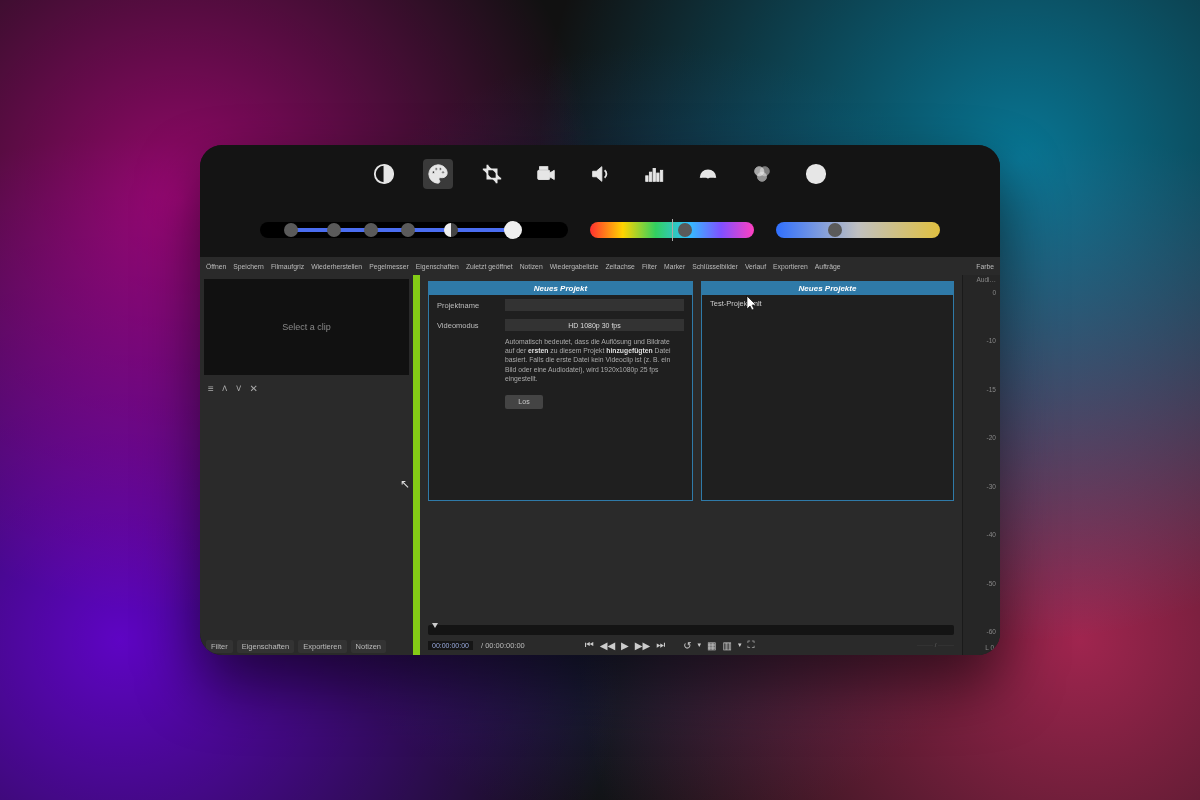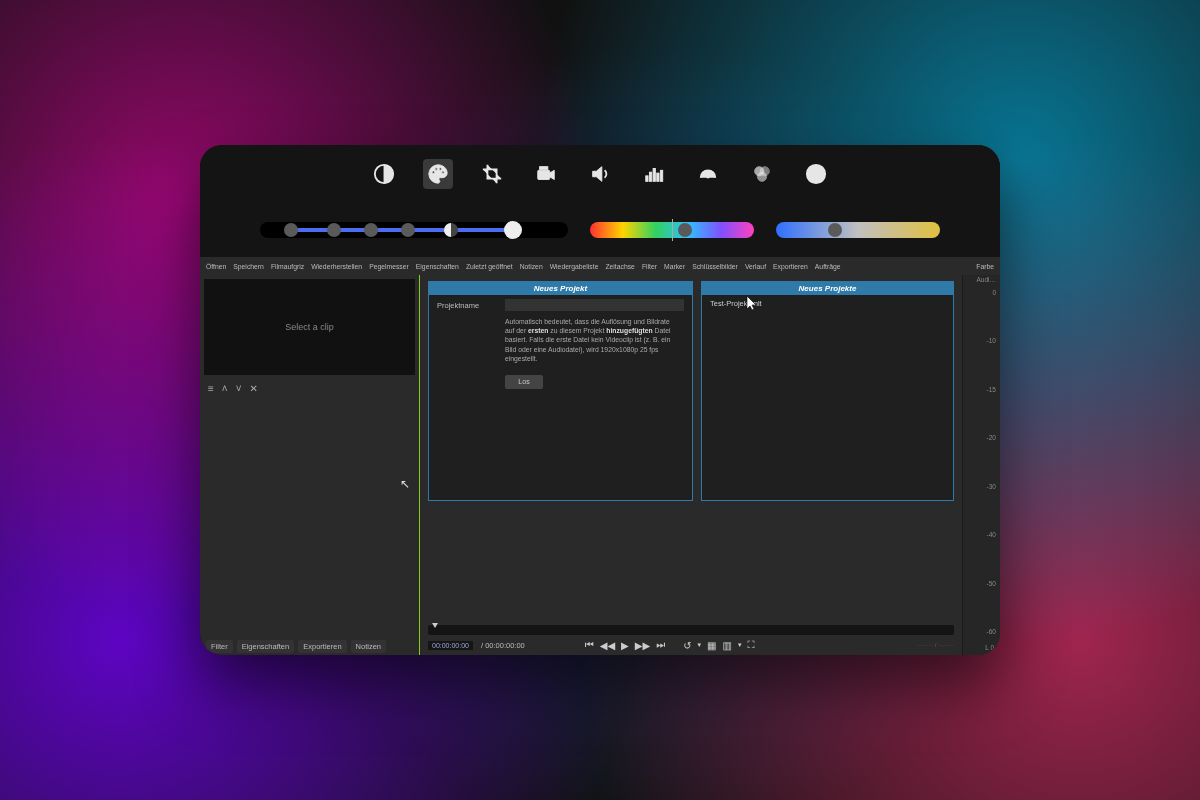--- a/index.html
+++ b/index.html
@@ -34,21 +34,21 @@
   .knob.half { background: linear-gradient(90deg,#eee 50%,#444 50%); }
   .slider-b { width: 170px; background: linear-gradient(90deg,#ff3030,#ffd400,#32d060,#30c0ff,#8050ff,#ff40c0); }
   .slider-b .marker { position:absolute; left:50%; top:-3px; bottom:-3px; width:1px; background:#aaa; }
   .slider-c { width: 170px; background: linear-gradient(90deg,#3070ff,#c0c0c0,#e0c040); }
   
   .menustrip { height: 18px; background: #2a2a2a; display: flex; align-items: center; font-size: 6.8px; color: #bbb; padding: 0 6px; gap: 7px; overflow: hidden; white-space: nowrap; }
   .menustrip span { cursor: pointer; }
   .menustrip .spacer { flex: 1; }
   
   .main { flex: 1; display: flex; background: #2a2a2a; min-height: 0; }
-  .left { width: 220px; display: flex; flex-direction: column; border-right: 1px solid #84cc16; }
+  .left { width: 220px; display: flex; flex-direction: column; border-right: 7px solid #84cc16; }
   .preview { height: 96px; background: #111; display: flex; align-items: center; justify-content: center; font-size: 9px; color: #888; margin: 4px; }
   .leftctl { height: 18px; display:flex; align-items:center; gap:8px; padding: 0 8px; color:#aaa; font-size:10px; }
   .left .filler { flex: 1; position: relative; }
   .mouseptr { position:absolute; left:200px; top:80px; font-size:12px; color:#ddd; }
   .lefttabs { height: 18px; display:flex; align-items:center; gap:4px; padding:0 6px; font-size:7.5px; color:#bbb; }
   .lefttabs span { background:#333; padding:2px 5px; border-radius:2px; cursor:pointer; }
   .center { flex: 1; display: flex; flex-direction: column; min-width: 0; }
   .panels { display: flex; gap: 8px; padding: 6px 8px 4px 8px; height: 230px; }
   .panel { border: 1px solid #2f7aa8; background: #1f1f1f; display:flex; flex-direction:column; font-size:8px; }
   .panel .title { background: #2f7aa8; color:#fff; text-align:center; font-size:8px; padding:2px 0; font-weight:600;font-style:italic; }
@@ -214,20 +214,24 @@
     </div>
 
     <div class="center">
       <div class="panels">
         <div class="panel new">
           <div class="title">Neues Projekt</div>
           <div class="formrow">
             <div class="lab">Projektname</div>
             <div class="val"></div>
           </div>
+          <div class="formrow">
+            <div class="lab">Videomodus</div>
+            <div class="val center">HD 1080p 30 fps</div>
+          </div>
           <div class="autotext">
             <span>Automatisch bedeutet, dass die Auflösung und Bildrate auf der </span><b>ersten</b><span> zu diesem Projekt </span><b>hinzugefügten</b><span> Datei basiert. Falls die erste Datei kein Videoclip ist (z. B. ein Bild oder eine Audiodatei), wird 1920x1080p 25 fps eingestellt.</span>
           </div>
           <div class="startbtn">Los</div>
         </div>
         <div class="panel recent">
           <div class="title">Neues Projekte</div>
           <div class="recentitem">Test-Projekt.mlt</div>
         </div>
       </div>

